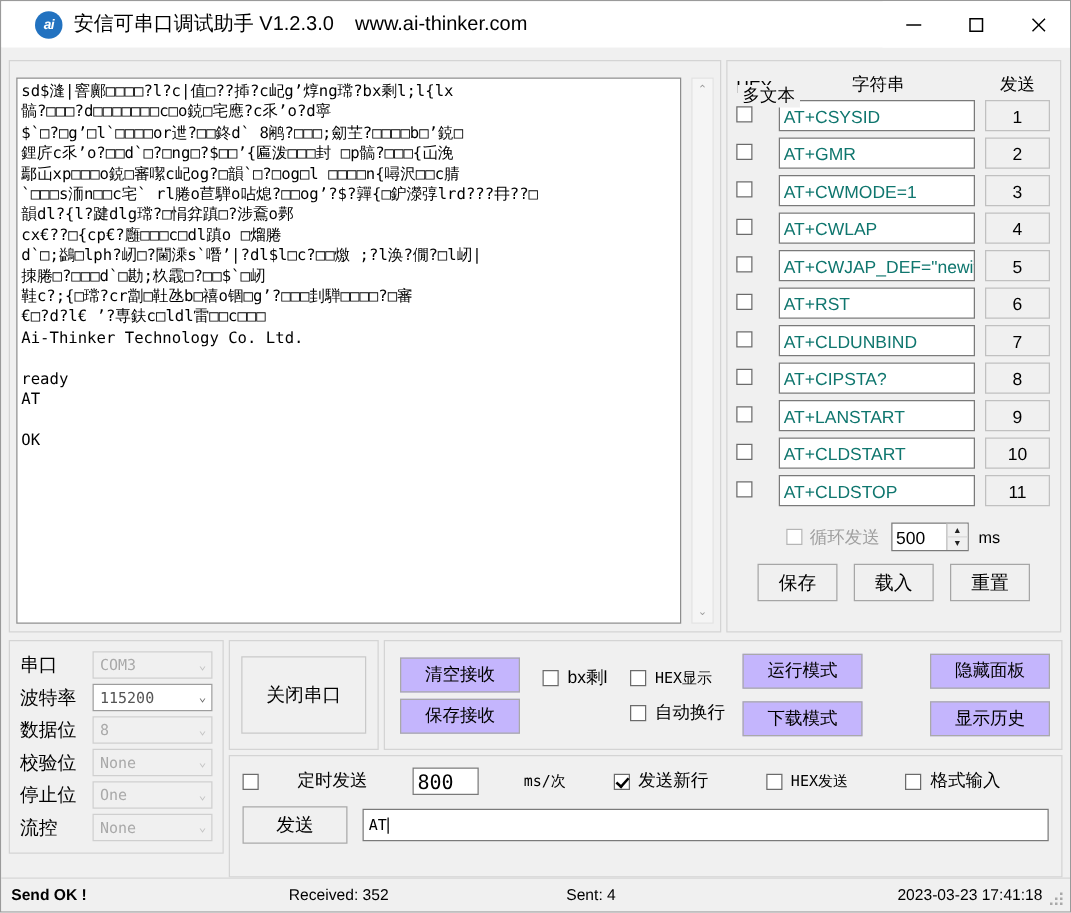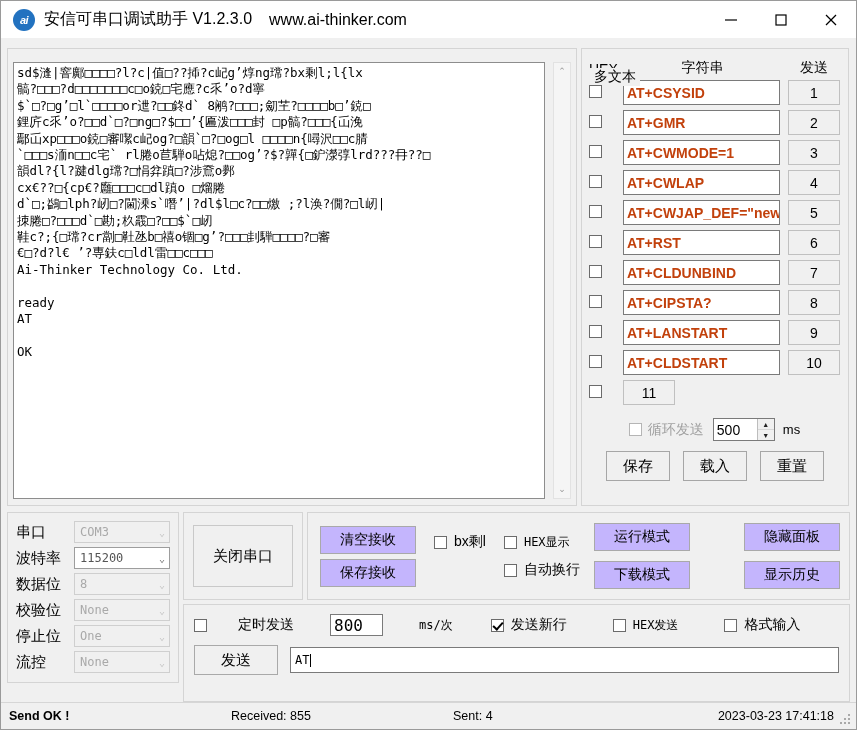--- a/index.html
+++ b/index.html
@@ -30,21 +30,21 @@
     background: #ffffff;
     display: flex;
     align-items: center;
     flex: none;
     position: relative;
   }
   .title-logo {
     width: 22px; height: 22px;
     border-radius: 50%;
     background: #2272c0;
-    margin-left: 12px;
+    margin-left: 27px;
     color: #fff;
     font-size: 11px;
     font-weight: bold;
     font-style: italic;
     display: flex;
     align-items: center;
     justify-content: center;
     letter-spacing: -0.5px;
     flex: none;
   }
@@ -193,27 +193,26 @@
   .cmd-cb-wrap { width: 34px; flex: none; }
   .cmd-input {
     flex: 1;
     height: 25px;
     border: 1px solid #7a7a7a;
     background: #fff;
     box-sizing: border-box;
     font-family: "Liberation Sans", sans-serif;
     font-size: 14px;
     padding: 0 3px;
-    color: #c2410c;
+    color: #0f766e;
     display: flex;
     align-items: center;
     overflow: hidden;
     white-space: nowrap;
     margin-right: 8px;
-    font-weight: bold;
   }
   .cmd-btn {
     width: 52px;
     height: 25px;
     border: 1px solid #c0c0c0;
     background: #f0f0f0;
     box-sizing: border-box;
     font-size: 14px;
     display: flex;
     align-items: center;
@@ -593,20 +592,21 @@
               <span class="cmd-input">AT+LANSTART</span>
               <span class="cmd-btn">9</span>
             </div>
             <div class="cmd-row">
               <span class="cmd-cb-wrap"><span class="cb"></span></span>
               <span class="cmd-input">AT+CLDSTART</span>
               <span class="cmd-btn">10</span>
             </div>
             <div class="cmd-row">
               <span class="cmd-cb-wrap"><span class="cb"></span></span>
+              <span class="cmd-input">AT+CLDSTOP</span>
               <span class="cmd-btn">11</span>
             </div>
           </div>
 
         <div class="loop-row">
           <span class="cb disabled"></span>
           <span class="loop-label">循环发送</span>
           <span class="spin">
             <span class="spin-val">500</span>
             <span class="spin-btns">
@@ -750,21 +750,21 @@
             </div>
           </div>
         </div>
 
       </div>
     </div>
   </div>
 
   <div class="statusbar">
     <div class="st-send">Send OK !</div>
-    <div class="st-recv">Received: 855</div>
+    <div class="st-recv">Received: 352</div>
     <div class="st-sent">Sent: 4</div>
     <div class="st-time">2023-03-23 17:41:18</div>
     <div class="grip">
       <i style="left:8px;top:8px;"></i>
         <i style="left:4px;top:8px;"></i>
         <i style="left:0px;top:8px;"></i>
       <i style="left:8px;top:4px;"></i>
         <i style="left:4px;top:4px;"></i>
       <i style="left:8px;top:0px;"></i>
     </div>

